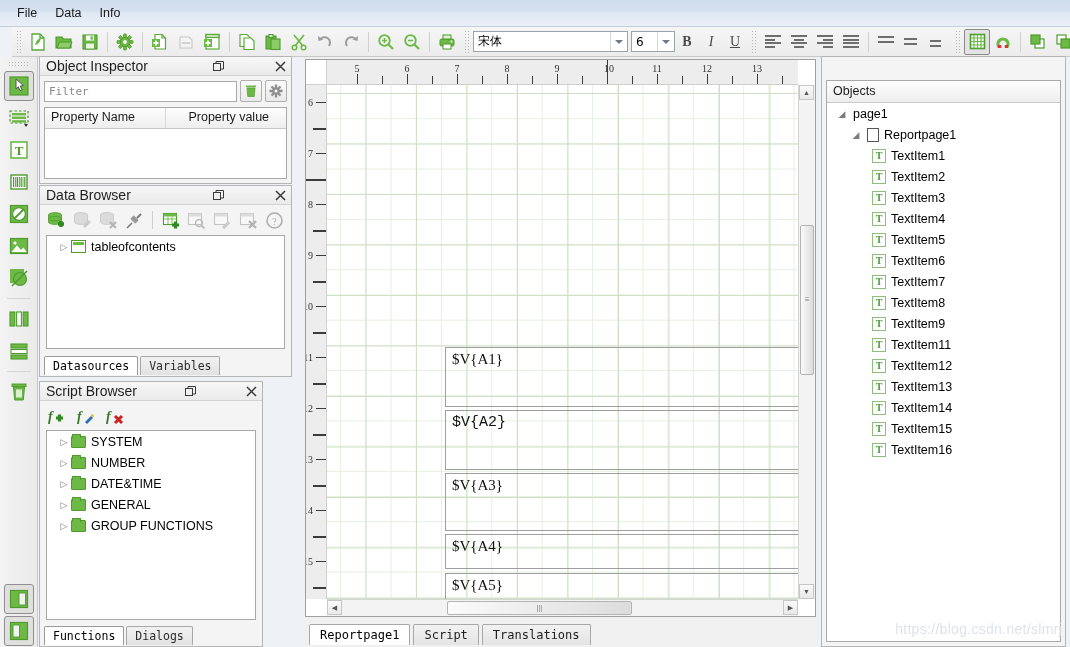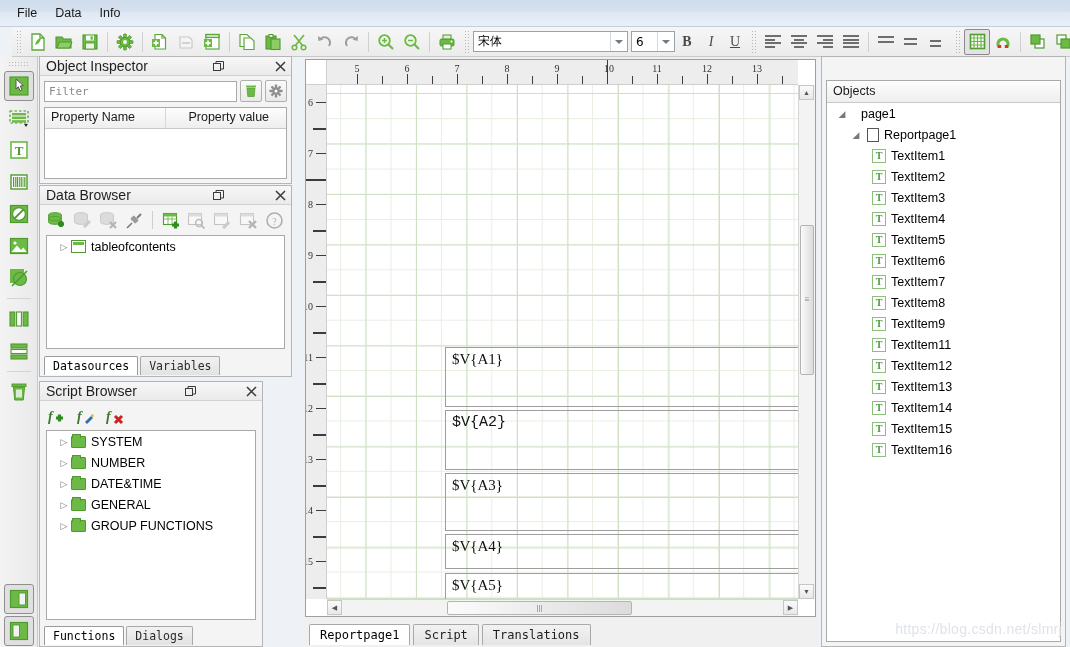--- a/index.html
+++ b/index.html
@@ -920,21 +920,21 @@
 
   <div class="dock" style="left:821px; top:56px; width:245px; height:591px;">
     <div class="dock-body">
       <div style="position:absolute;left:4px;right:4px;top:4px;bottom:4px;border:1px solid #a9a9a9;background:#fff;overflow:hidden;">
         <div class="thead" style="height:22px;">
           <div class="th" style="padding-top:3px;">Objects</div>
         </div>
 
         <div class="titem" style="padding-left:8px;">
           <div class="exp">◢</div>
-          <div class="lbl" style="margin-left:12px;">page1</div>
+          <div class="lbl" style="margin-left:4px;">page1</div>
         </div>
 
         <div class="titem" style="padding-left:22px;">
           <div class="exp">◢</div>
           <div class="pgicon" style="margin-left:4px;"></div>
           <div class="lbl">Reportpage1</div>
         </div>
 
         <div class="titem" style="padding-left:45px;">
           <div class="ticon">T</div>

